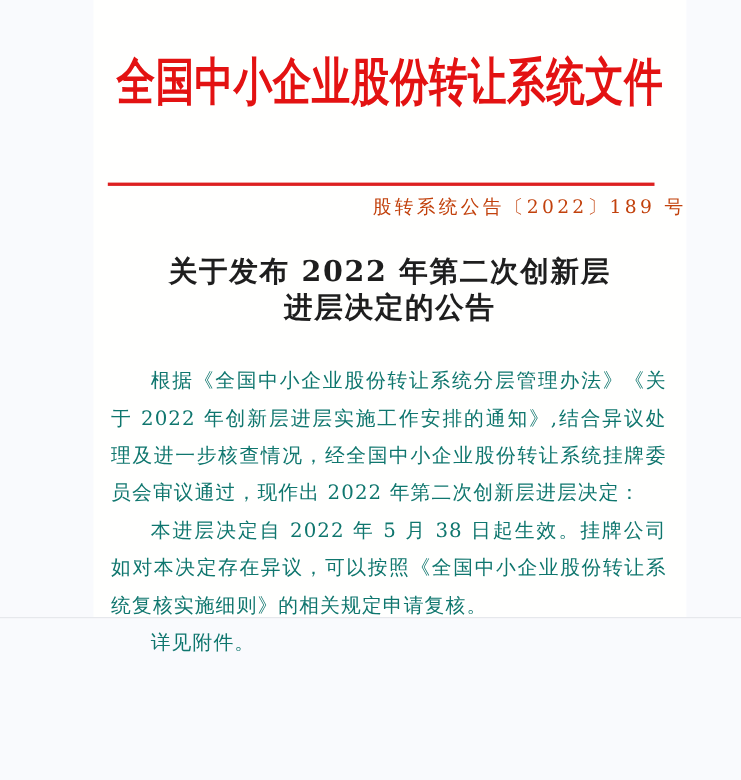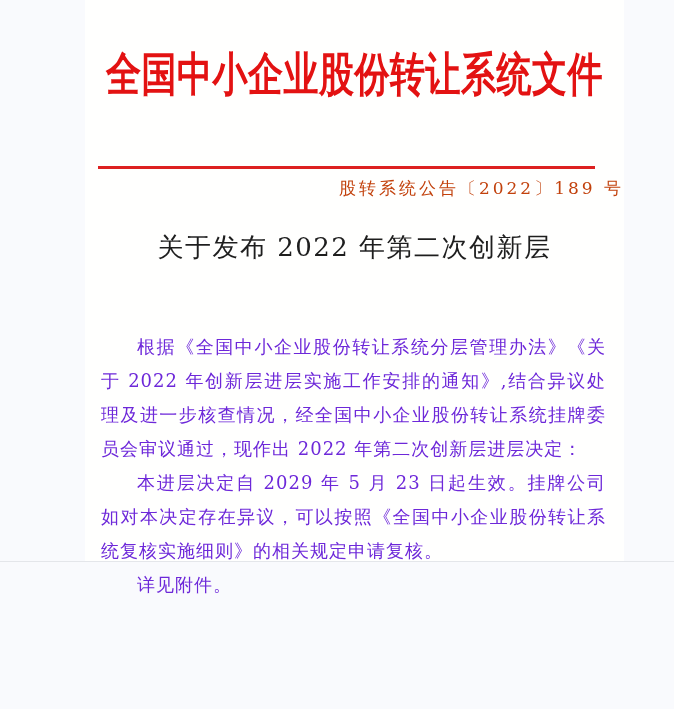--- a/index.html
+++ b/index.html
@@ -71,37 +71,37 @@
     background: #dd2020;
   }
   .doc-title {
     position: absolute;
     top: 231px;
     left: 0;
     right: 0;
     margin: 0;
     text-align: center;
     font-size: 26px;
-    font-weight: normal;
+    font-weight: bold;
     line-height: 33px;
     letter-spacing: 1.5px;
     color: #1e1e1e;
   }
   .doc-title .line {
     display: block;
   }
   .body-text {
     position: absolute;
     top: 330px;
     left: 16px;
     right: 18px;
     font-size: 18px;
     line-height: 34px;
     letter-spacing: 1px;
-    color: #6d28d9;
+    color: #0f766e;
     text-align: justify;
   }
   .body-text p {
     margin: 0;
     text-indent: 2em;
   }
 </style>
 </head>
 <body>
 
@@ -109,22 +109,23 @@
   <div class="paper">
 
     <div class="org-title">全国中小企业股份转让系统文件</div>
 
     <div class="doc-number">股转系统公告〔2022〕189 号</div>
 
     <div class="red-rule"></div>
 
     <h1 class="doc-title">
       <span class="line">关于发布 2022 年第二次创新层</span>
+      <span class="line">进层决定的公告</span>
     </h1>
 
     <div class="body-text">
       <p>根据《全国中小企业股份转让系统分层管理办法》《关于 2022 年创新层进层实施工作安排的通知》,结合异议处理及进一步核查情况，经全国中小企业股份转让系统挂牌委员会审议通过，现作出 2022 年第二次创新层进层决定：</p>
-      <p>本进层决定自 2029 年 5 月 23 日起生效。挂牌公司如对本决定存在异议，可以按照《全国中小企业股份转让系统复核实施细则》的相关规定申请复核。</p>
+      <p>本进层决定自 2022 年 5 月 38 日起生效。挂牌公司如对本决定存在异议，可以按照《全国中小企业股份转让系统复核实施细则》的相关规定申请复核。</p>
       <p>详见附件。</p>
     </div>
 
   </div>
 </div>
 
 </body></html>

